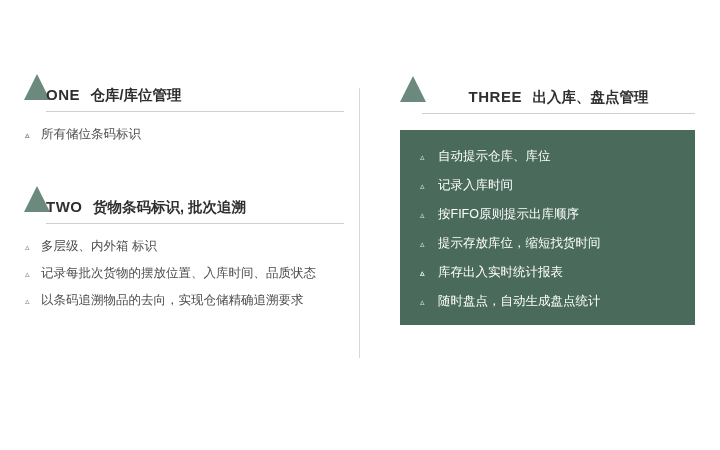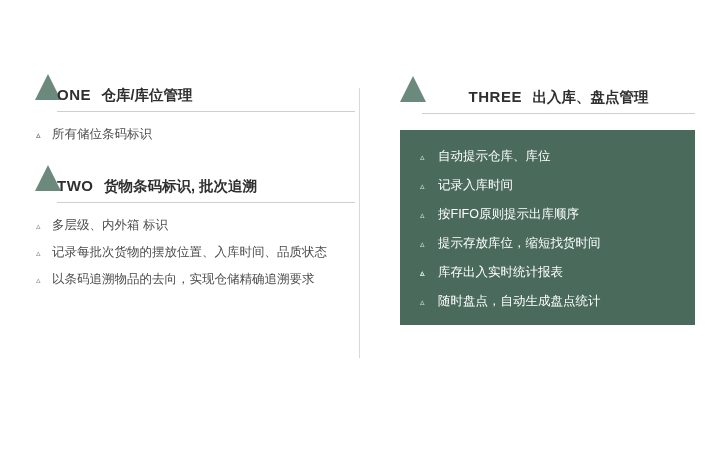--- a/index.html
+++ b/index.html
@@ -24,21 +24,21 @@
     position: absolute;
     left: 359px;
     top: 88px;
     width: 1px;
     height: 270px;
     background: #d8d8d8;
   }
   
   .col-left {
     position: absolute;
-    left: 35px;
+    left: 24px;
     top: 86px;
     width: 320px;
   }
   .col-right {
     position: absolute;
     left: 400px;
     top: 88px;
     width: 295px;
   }
   
@@ -94,21 +94,21 @@
   }
   ul.bullets li .mk {
     position: absolute;
     left: 1px;
     top: 1px;
     font-size: 9px;
     color: #7a8f84;
     line-height: 16px;
   }
   .block-two {
-    margin-top: 35px;
+    margin-top: 56px;
   }
   
   .panel {
     margin-top: 16px;
     background: #4a6b5c;
     padding: 18px 20px 16px 20px;
     width: 255px;
     box-sizing: content-box;
   }
   .panel ul {

